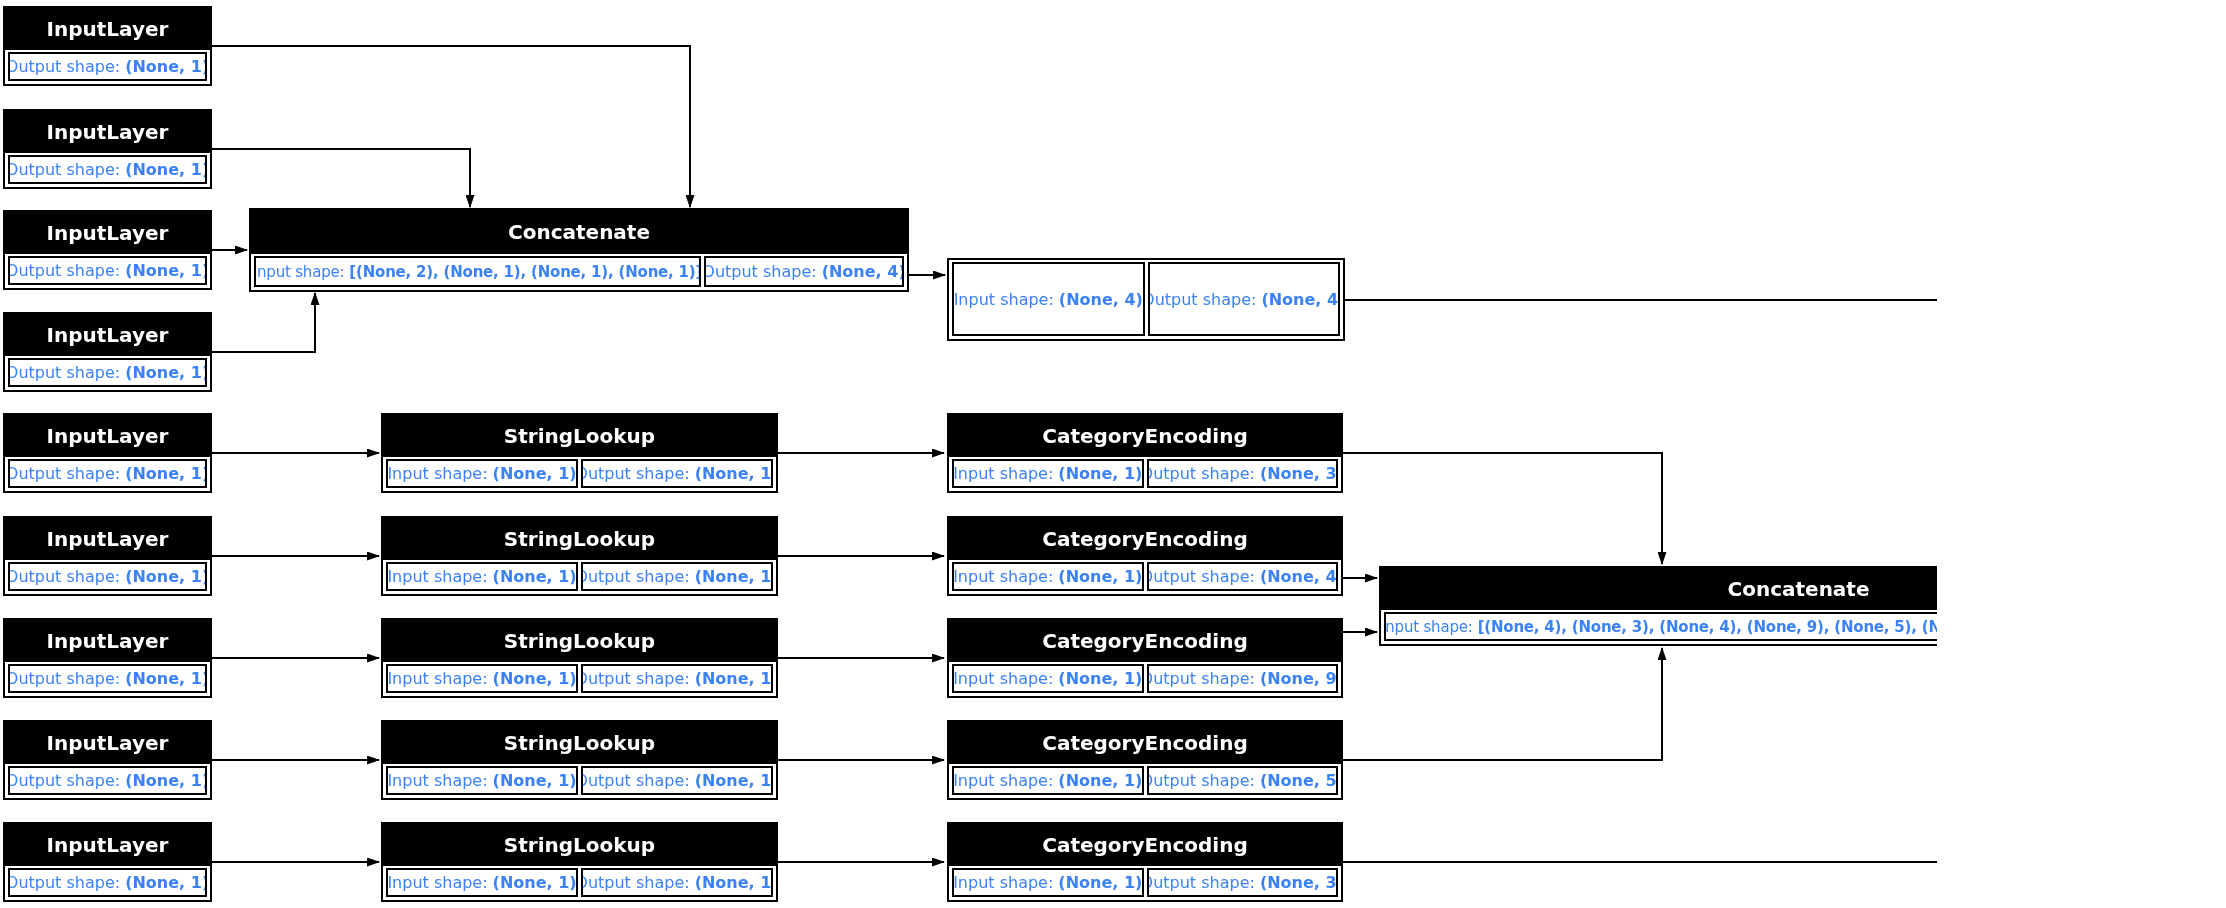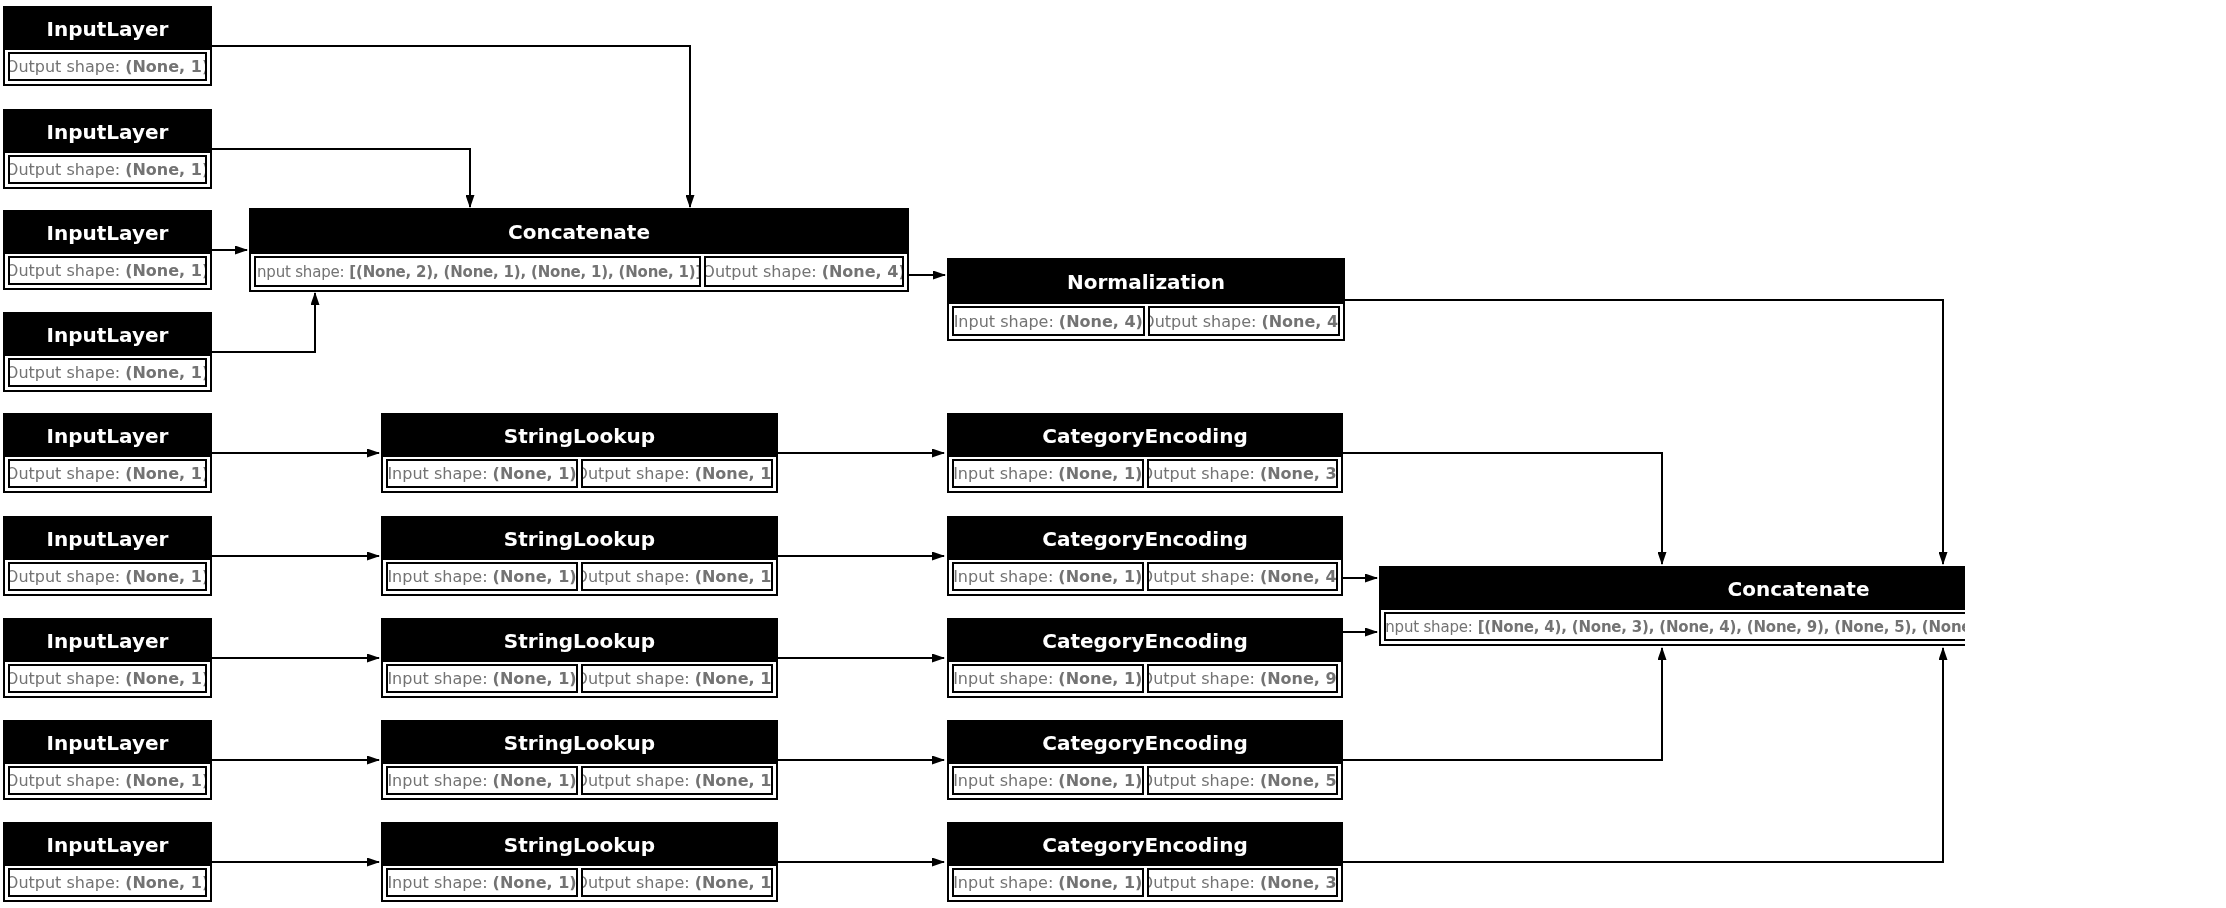--- a/index.html
+++ b/index.html
@@ -2,21 +2,20 @@
 <html><head>
 <meta charset="utf-8">
 <style>
   html,body{margin:0;padding:0;background:#ffffff;}
   #canvas{
     position:relative;
     width:1937px;height:908px;
     background:#ffffff;
     font-family:"DejaVu Sans","Liberation Sans",sans-serif;
     overflow:hidden;
-    padding-left:28px;
   }
   #edges{position:absolute;left:0;top:0;width:2226px;height:908px;}
   .node{
     position:absolute;
     box-sizing:border-box;
     background:#000000;
     border:2px solid #000000;
     display:flex;
     flex-direction:column;
   }
@@ -38,21 +37,21 @@
     display:flex;
     flex-direction:row;
     gap:3px;
     padding:3px;
     padding-top:2px;
   }
   .cell{
     box-sizing:border-box;
     border:2px solid #000000;
     background:#ffffff;
-    color:#737373;
+    color:#3b82f6;
     display:flex;
     align-items:center;
     justify-content:center;
     font-size:16px;
     white-space:nowrap;
     overflow:hidden;
     min-width:0;
   }
   .cell .lbl{font-weight:normal;}
   .cell .val{font-weight:bold;margin-left:5px;}
@@ -181,21 +180,20 @@
             <span class="lbl">Input shape:</span>
             <span class="val">[(None, 2), (None, 1), (None, 1), (None, 1)]</span>
           </div>
           <div class="cell" style="flex-grow: 1; flex-basis: 0px;">
             <span class="lbl">Output shape:</span>
             <span class="val">(None, 4)</span>
           </div>
         </div>
       </div>
       <div class="node" style="left: 947px; top: 258px; width: 398px; height: 83px;">
-        <div class="hdr" style="height: 44px;">Normalization</div>
         <div class="body">
           <div class="cell" style="flex-grow: 1; flex-basis: 0px;">
             <span class="lbl">Input shape:</span>
             <span class="val">(None, 4)</span>
           </div>
           <div class="cell" style="flex-grow: 1; flex-basis: 0px;">
             <span class="lbl">Output shape:</span>
             <span class="val">(None, 4)</span>
           </div>
         </div>

